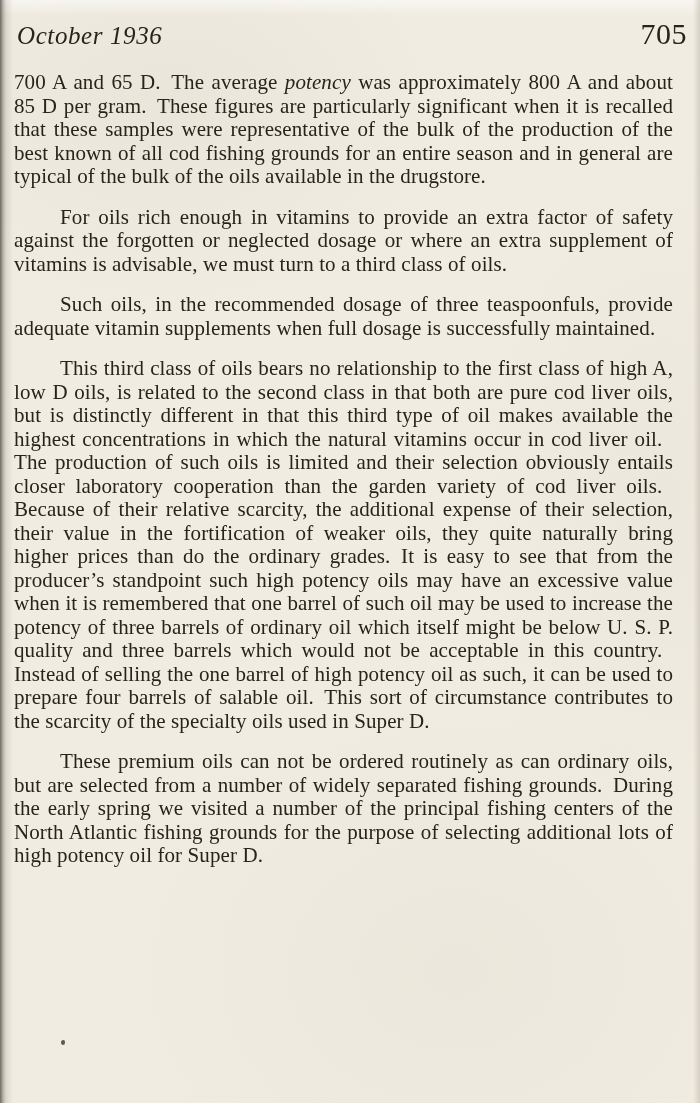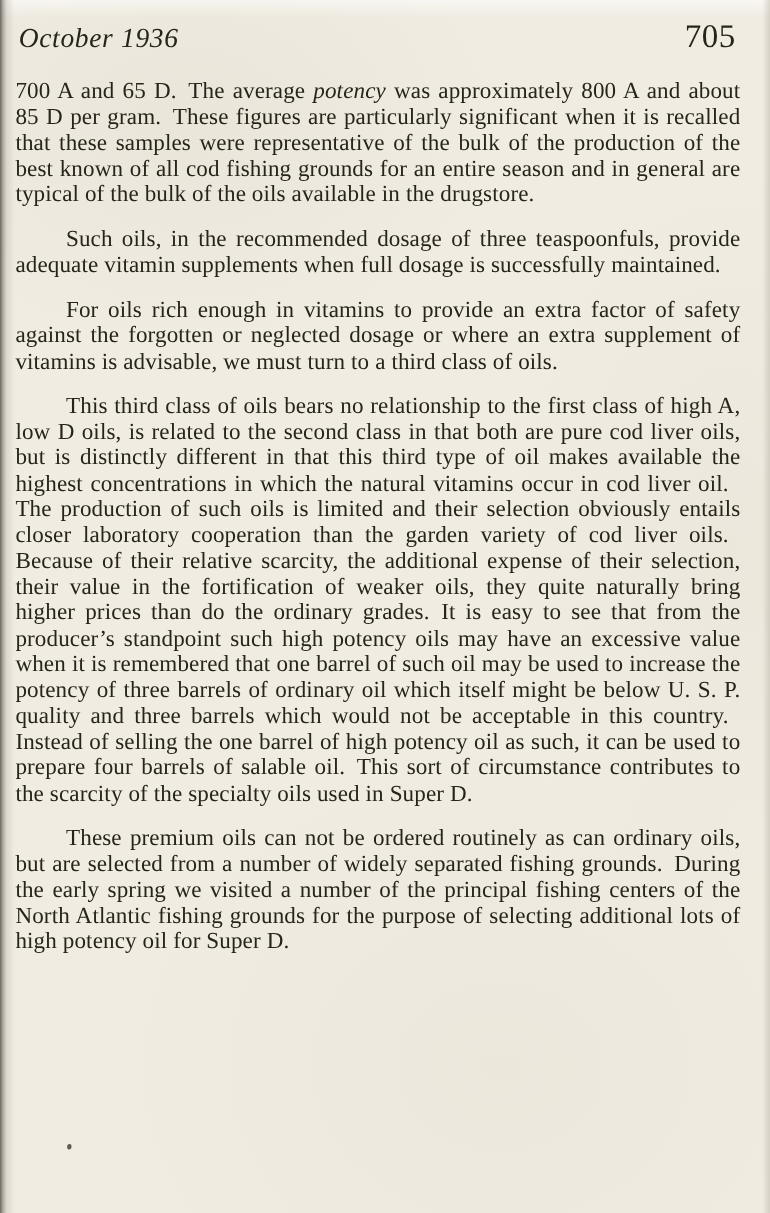--- a/index.html
+++ b/index.html
@@ -27,21 +27,21 @@
       rgba(72,69,62,.78) 0px,
       rgba(108,104,95,.45) 3px,
       rgba(148,143,132,.22) 6px,
       rgba(148,143,132,0) 13px);
   }
   .edge-right {
     position: absolute; right: 0; top: 0; bottom: 0; width: 8px;
     background: linear-gradient(270deg, rgba(163,156,141,.35) 0px, rgba(163,156,141,0) 7px);
   }
   .running-head {
-    position: absolute; top: 17px; left: 17px; right: 31px;
+    position: absolute; top: 17px; left: 17px; right: 13px;
     display: flex; justify-content: space-between; align-items: baseline;
   }
   .issue-date {
     font-style: italic;
     font-size: 25px;
     letter-spacing: .6px;
   }
   .folio {
     font-size: 30px;
     letter-spacing: .5px;
@@ -76,22 +76,22 @@
 <body>
 
 <div class="page">
   <header class="running-head">
     <span class="issue-date">October 1936</span>
     <span class="folio">705</span>
   </header>
 
   <main class="article-body">
       <p><span>700 A and 65 D. The average </span><em>potency</em><span> was approximately 800 A and about 85 D per gram. These figures are particularly significant when it is recalled that these samples were representative of the bulk of the production of the best known of all cod fishing grounds for an entire season and in general are typical of the bulk of the oils available in the drugstore.</span></p>
+      <p class="indent"><span>For oils rich enough in vitamins to provide an extra factor of safety against the forgotten or neglected dosage or where an extra supplement of vitamins is advisable, we must turn to a third class of oils.</span></p>
       <p class="indent"><span>Such oils, in the recommended dosage of three teaspoonfuls, provide adequate vitamin supplements when full dosage is successfully maintained.</span></p>
-      <p class="indent"><span>For oils rich enough in vitamins to provide an extra factor of safety against the forgotten or neglected dosage or where an extra supplement of vitamins is advisable, we must turn to a third class of oils.</span></p>
       <p class="indent"><span>This third class of oils bears no relationship to the first class of high A, low D oils, is related to the second class in that both are pure cod liver oils, but is distinctly different in that this third type of oil makes available the highest concentrations in which the natural vitamins occur in cod liver oil. The production of such oils is limited and their selection obviously entails closer laboratory cooperation than the garden variety of cod liver oils. Because of their relative scarcity, the additional expense of their selection, their value in the fortification of weaker oils, they quite naturally bring higher prices than do the ordinary grades. It is easy to see that from the producer’s standpoint such high potency oils may have an excessive value when it is remembered that one barrel of such oil may be used to increase the potency of three barrels of ordinary oil which itself might be below U. S. P. quality and three barrels which would not be acceptable in this country. Instead of selling the one barrel of high potency oil as such, it can be used to prepare four barrels of salable oil. This sort of circumstance contributes to the scarcity of the specialty oils used in Super D.</span></p>
       <p class="indent"><span>These premium oils can not be ordered routinely as can ordinary oils, but are selected from a number of widely separated fishing grounds. During the early spring we visited a number of the principal fishing centers of the North Atlantic fishing grounds for the purpose of selecting additional lots of high potency oil for Super D.</span></p>
     </main>
 
   <div class="ink-speck"></div>
 
   <div class="edge-left"></div>
   <div class="edge-right"></div>
 </div>
 

